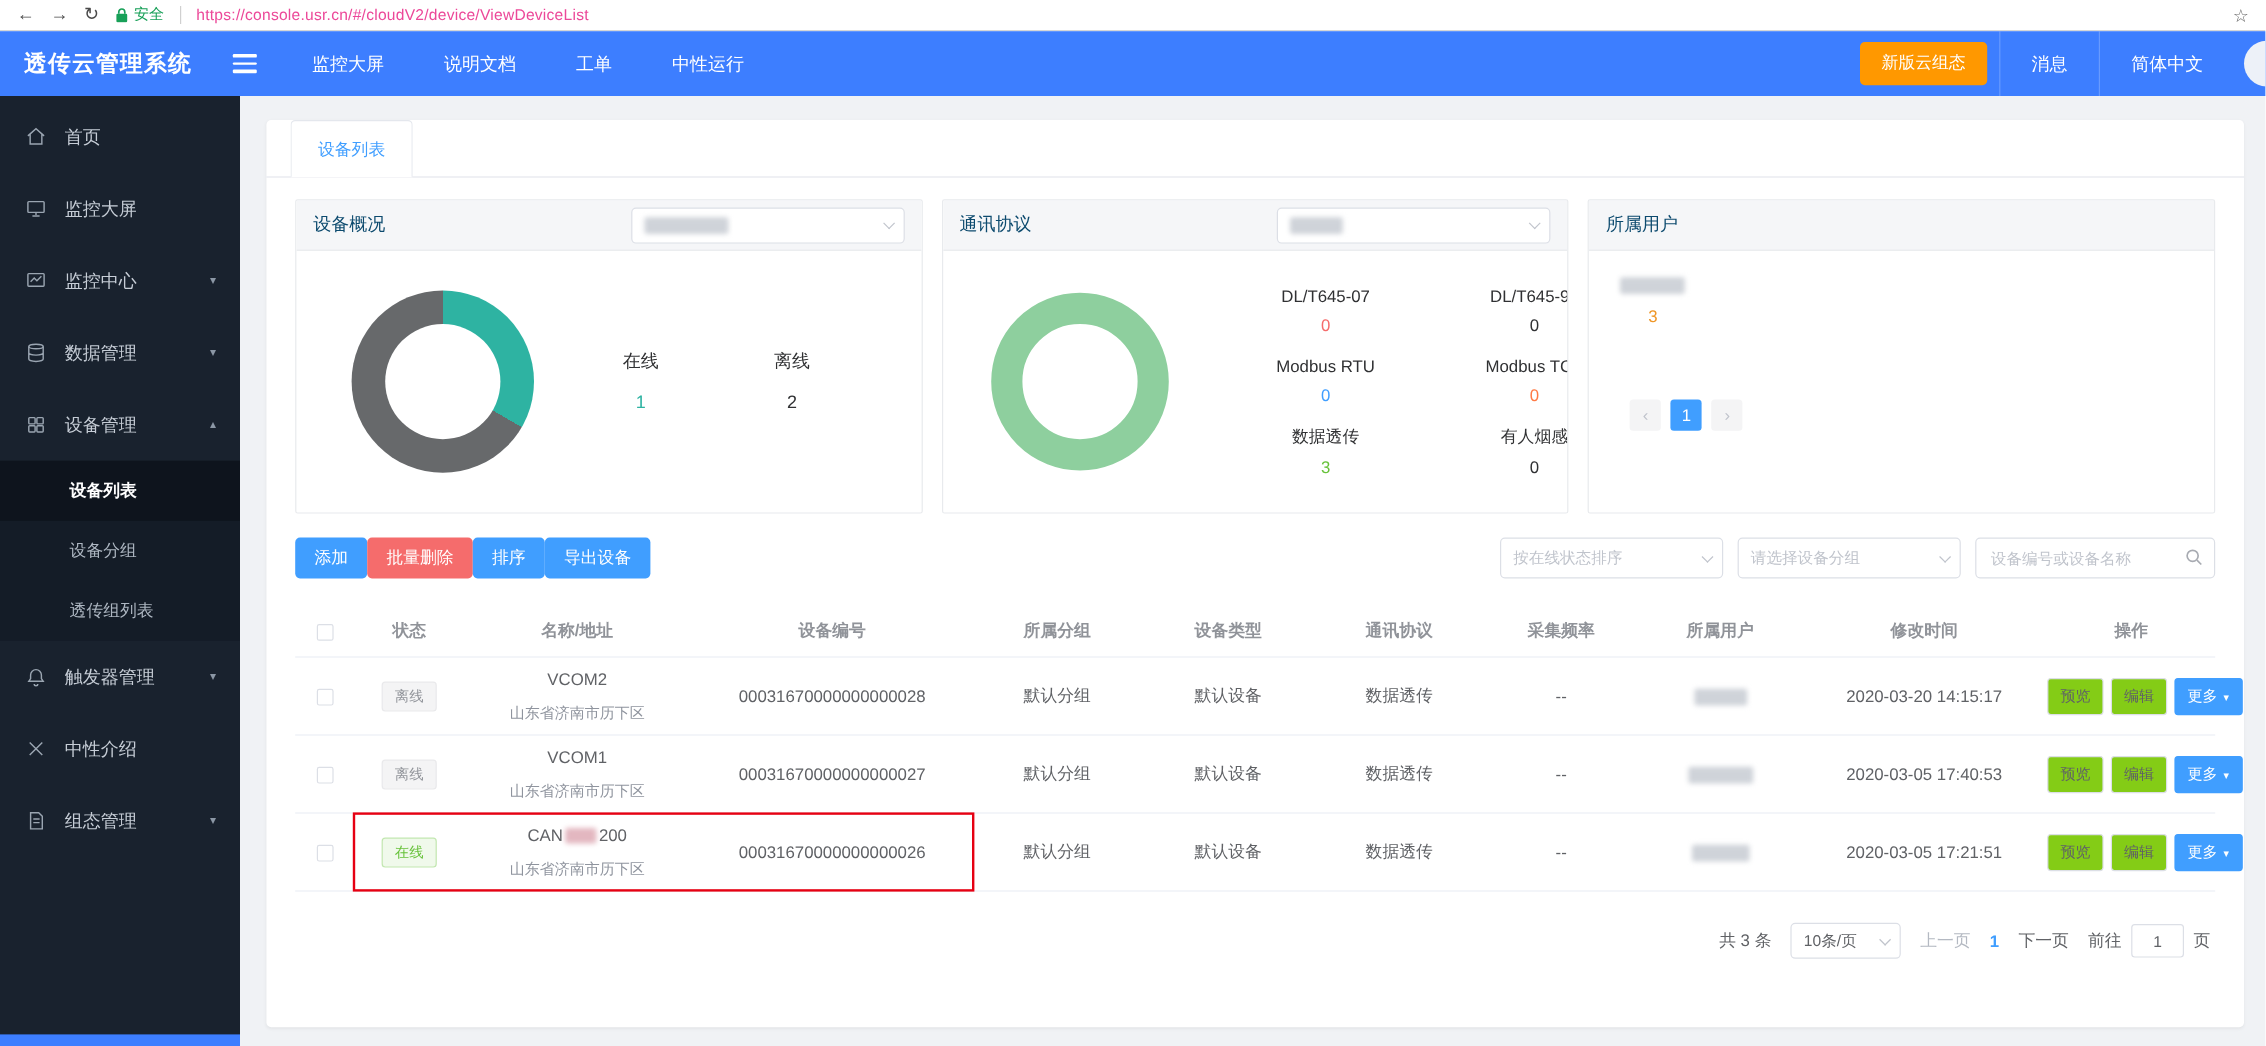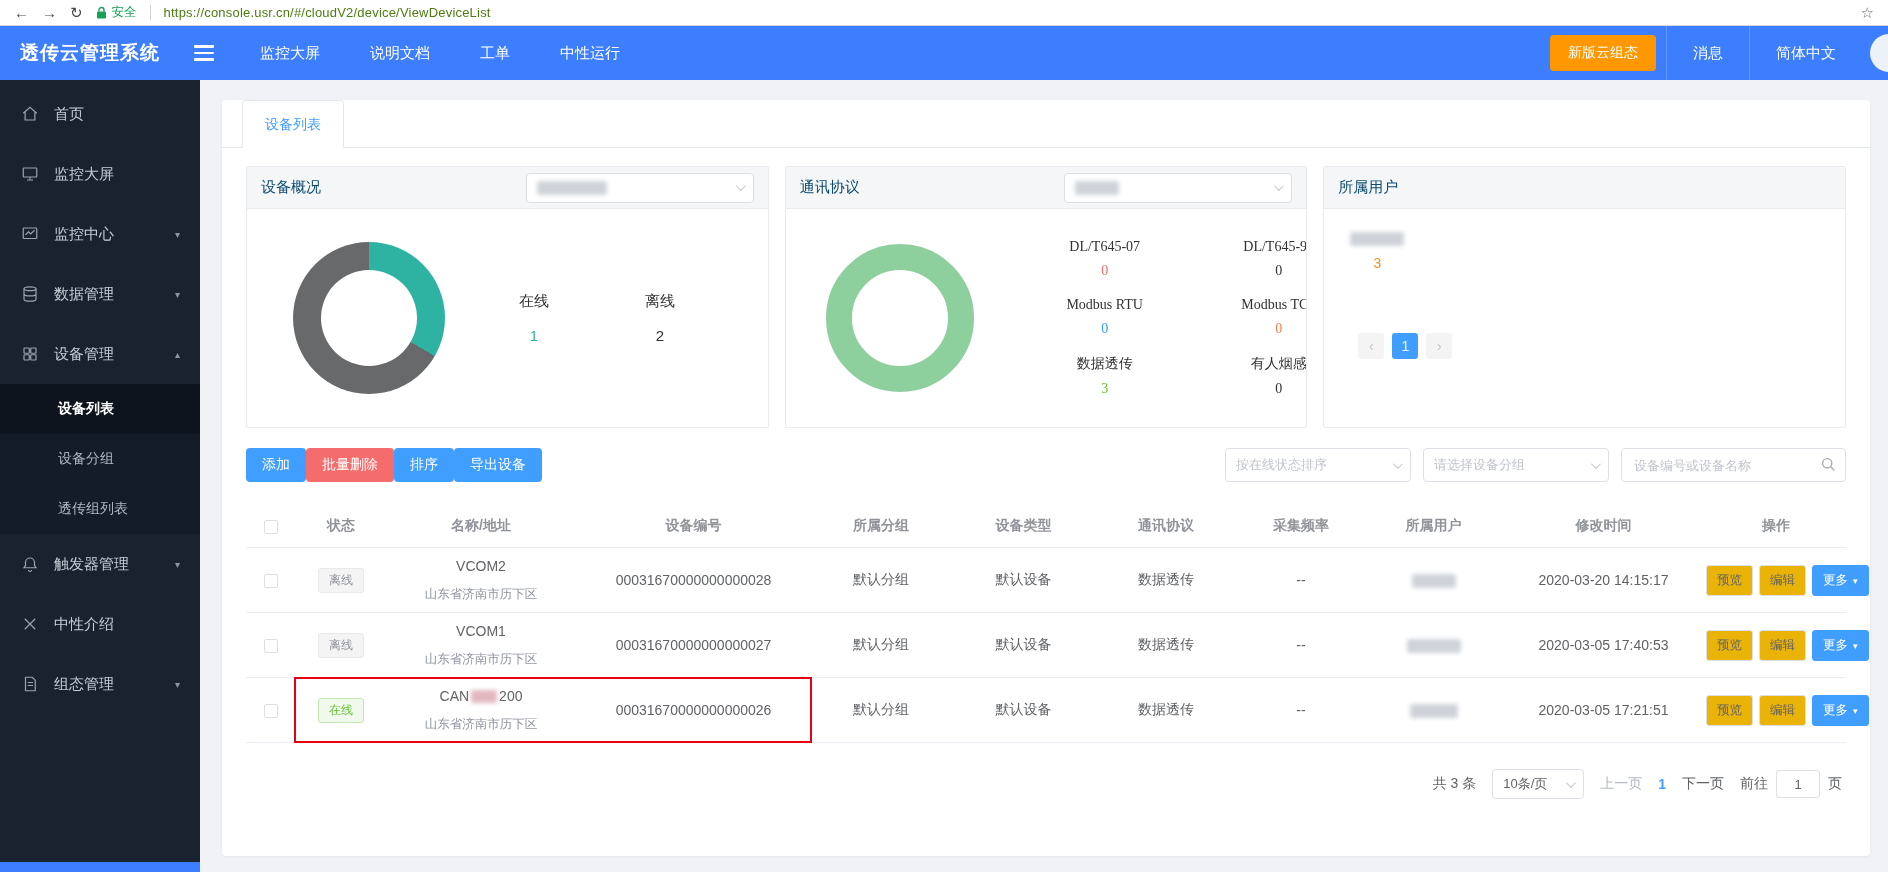--- a/index.html
+++ b/index.html
@@ -6,21 +6,21 @@
   html,body { width:1888px; height:872px; overflow:hidden;
     font-family:"Liberation Sans","DejaVu Sans",sans-serif; background:#fff; }
 
   
   .browser-bar { height:26px; display:flex; align-items:center; gap:13px;
     padding:0 14px; border-bottom:1px solid #d6d6d6; background:#fff;
     font-size:13px; color:#555; }
   .bicon { font-size:15px; color:#4a4a4a; cursor:pointer; line-height:1; }
   .sec { display:flex; align-items:center; gap:5px; color:#18a058; font-size:12.5px; }
   .vsep { width:1px; height:15px; background:#d0d0d0; }
-  .url-text { color:#4d7c0f; font-size:13px; letter-spacing:.2px; }
+  .url-text { color:#ec4899; font-size:13px; letter-spacing:.2px; }
   .star { margin-left:auto; color:#6a6a6a; font-size:15px; }
 
   
   .topnav { height:54px; background:#3d7eff; display:flex; align-items:center;
     color:#fff; padding-left:20px; overflow:hidden; }
   .brand { font-size:19px; font-weight:bold; letter-spacing:1px; white-space:nowrap; }
   .burger { margin-left:34px; display:flex; flex-direction:column; gap:4px; cursor:pointer; }
   .burger i { display:block; width:20px; height:2.5px; background:#fff; border-radius:1px; }
   .topnav-menu { display:flex; margin-left:46px; gap:50px; font-size:15px; }
   .topnav-menu .tn-item { cursor:pointer; white-space:nowrap; }
@@ -82,21 +82,21 @@
   .donut1::after { content:""; position:absolute; inset:28px; background:#fff; border-radius:50%; }
   .ov-stats { display:flex; gap:96px; margin-left:74px; }
   .ov-stat { text-align:center; font-size:15px; color:#303133; }
   .ov-stat .val { margin-top:16px; font-size:15px; }
   .val-online { color:#2eb3a2; }
   .val-offline { color:#303133; }
 
   .donut2 { width:148px; height:148px; border-radius:50%; border:26px solid #8ecf9e;
     margin-left:40px; flex:none; }
   .pstats { display:grid; grid-template-columns:repeat(2, 150px); gap:18px 24px;
-    margin-left:56px;font-family:Liberation Serif, serif; }
+    margin-left:56px; }
   .pstat { text-align:center; font-size:14px; color:#303133; }
   .pstat .val { margin-top:8px; font-size:14px; }
 
   .owner-body { flex-direction:column; align-items:flex-start; padding:20px 26px; }
   .owner-user { text-align:center; }
   .owner-count { margin-top:8px; font-size:14px; color:#ef9626; }
   .owner-pager { display:flex; gap:8px; margin-top:62px; margin-left:8px; align-items:center; }
   .pg-btn { width:26px; height:26px; border-radius:3px; background:#f4f4f5; color:#c0c4cc;
     display:flex; align-items:center; justify-content:center; font-size:14px; cursor:pointer;
     border:none; font-family:inherit; }
@@ -108,21 +108,21 @@
 
   
   .toolbar { margin-top:20px; display:flex; align-items:center; }
   .btn { height:34px; padding:0 16px; border:none; border-radius:4px; color:#fff;
     font-size:14px; cursor:pointer; font-family:inherit; white-space:nowrap; }
   .btn-blue { background:#409eff; }
   .btn-red { background:#f56c6c; }
   .toolbar-right { margin-left:auto; display:flex; gap:12px; align-items:center; }
   .sel-filter { width:186px; height:34px; }
   .search-box { position:relative; }
-  .search-box input { width:225px; height:34px; border:1px solid #dcdfe6; border-radius:4px;
+  .search-box input { width:200px; height:34px; border:1px solid #dcdfe6; border-radius:4px;
     padding:0 32px 0 12px; font-size:13px; color:#606266; font-family:inherit; outline:none; }
   .search-box input::placeholder { color:#c0c4cc; }
   .search-ico { position:absolute; right:10px; top:9px; }
 
   
   .device-table { margin-top:22px; position:relative; }
   .trow { display:grid;
     grid-template-columns:50px 90px 190px 235px 140px 145px 140px 130px 135px 205px 1fr;
     align-items:center; border-bottom:1px solid #ebeef5; }
   .thead { height:44px; }
@@ -132,21 +132,21 @@
   .cb { display:inline-block; width:14px; height:14px; border:1px solid #dcdfe6;
     border-radius:2px; background:#fff; cursor:pointer; vertical-align:middle; }
   .badge { display:inline-block; padding:3px 10px; font-size:12px; border-radius:3px; }
   .badge-off { color:#909399; background:#f4f4f5; border:1px solid #e9e9eb; }
   .badge-on { color:#67c23a; background:#f0f9eb; border:1px solid #c2e7b0; }
   .dev-name { font-size:14px; color:#606266; }
   .dev-addr { font-size:12.5px; color:#8f949e; margin-top:12px; }
   .mask { display:inline-block; width:26px; height:13px; background:#e3b7c0;
     filter:blur(2px); border-radius:2px; margin:0 2px; vertical-align:middle; }
   .ops { display:flex; gap:6px; justify-content:center; align-items:center; }
-  .mini-btn { padding:6px 10px; font-size:12.5px; color:#606266; background:#eab308;
+  .mini-btn { padding:6px 10px; font-size:12.5px; color:#606266; background:#84cc16;
     border:1px solid #dcdfe6; border-radius:3px; cursor:pointer; font-family:inherit;
     white-space:nowrap; }
   .mini-btn.more { background:#409eff; border-color:#409eff; color:#fff; }
   .mini-btn.more .tri { font-size:9px; margin-left:5px; }
   .highlight-box { position:absolute; left:48px; top:173px; width:518px; height:66px;
     border:2px solid #e60012; pointer-events:none; }
 
   
   .pagination { margin-top:26px; display:flex; justify-content:flex-end; align-items:center;
     gap:16px; font-size:14px; color:#606266; padding-right:4px; }

